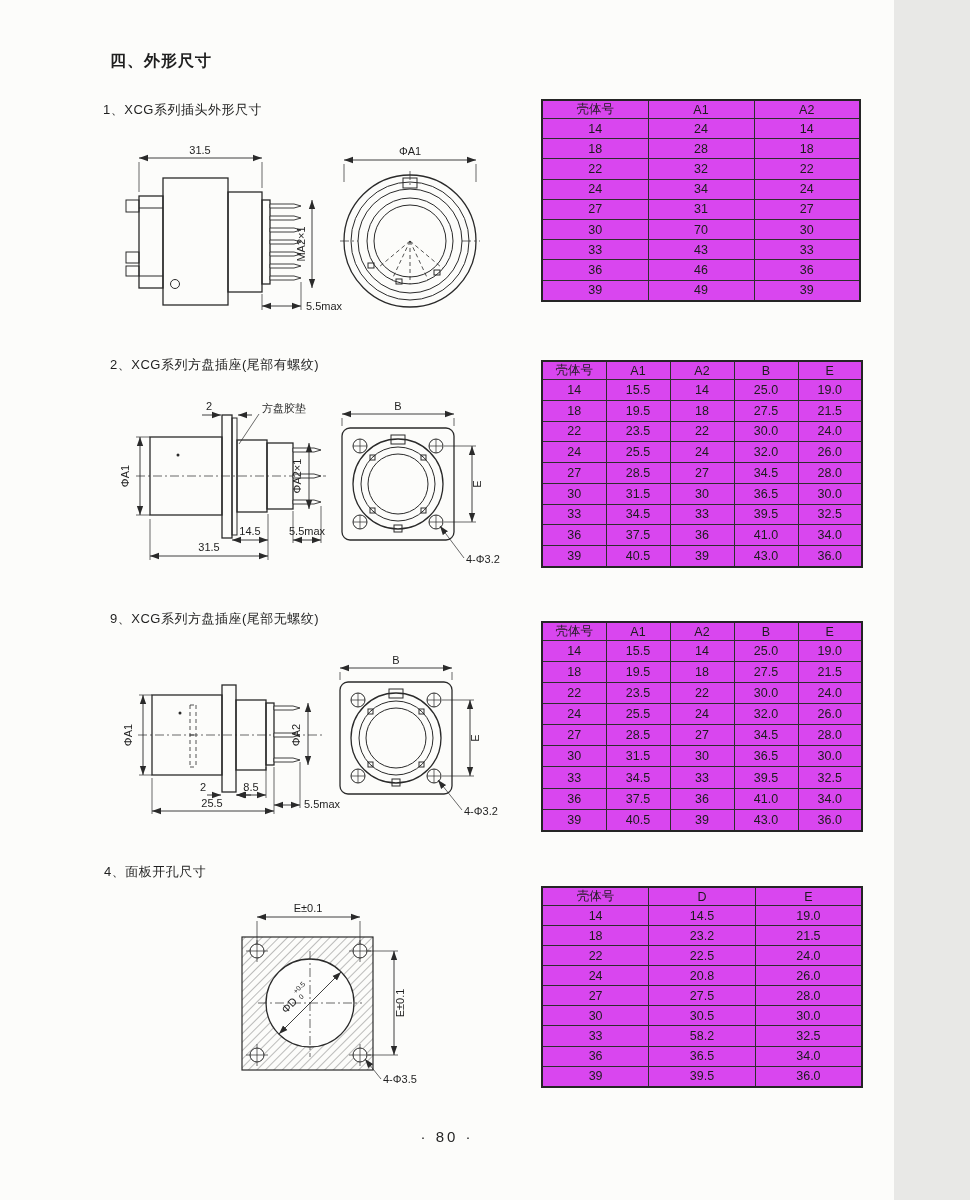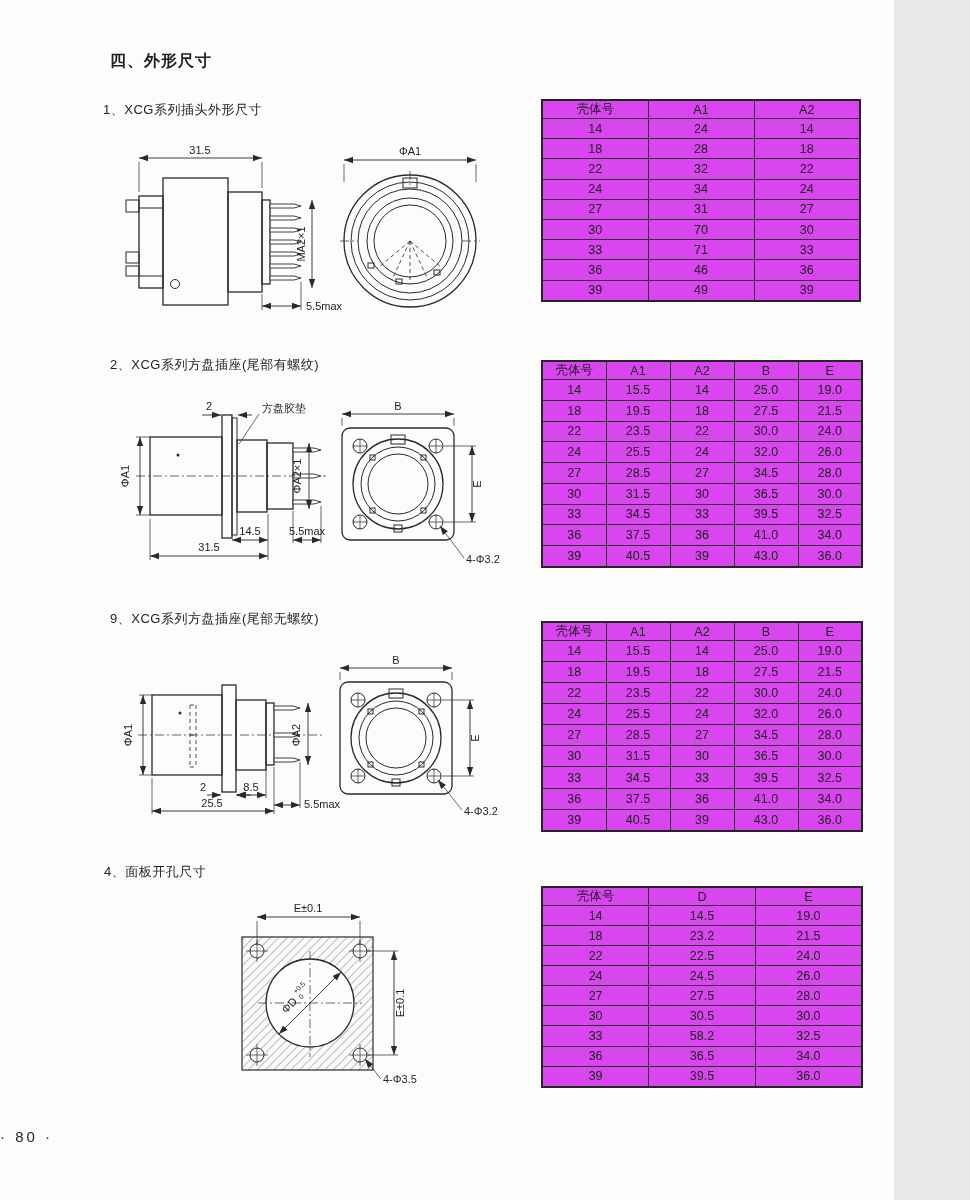--- a/index.html
+++ b/index.html
@@ -6,21 +6,21 @@
   .page{position:relative;width:894px;height:1200px;background:#fcfcfa;overflow:hidden;
         font-family:"Liberation Sans",sans-serif;color:#1f1f1f;}
   .doc-title{position:absolute;left:110px;top:51px;font-size:16px;font-weight:700;letter-spacing:1px;}
   .sec-heading{position:absolute;font-size:13px;font-weight:500;letter-spacing:.5px;}
   .dim-table{position:absolute;border-collapse:collapse;table-layout:fixed;background:#d946ef;
              font-size:12.5px;color:#1c1c1c;}
   .dim-table th,.dim-table td{border:1px solid #2e2e2e;text-align:center;vertical-align:middle;
              padding:0;font-weight:400;}
   .dim-table th{font-weight:500;}
   .dim-table{border:2px solid #252525;}
-  .page-num{position:absolute;left:0;top:1128px;width:100%;text-align:left;
+  .page-num{position:absolute;left:0;top:1128px;width:100%;text-align:center;
             font-size:15px;letter-spacing:3px;color:#262626;}
   svg{position:absolute;overflow:visible;}
   svg text{font-family:"Liberation Sans",sans-serif;font-size:11px;fill:#1f1f1f;}
   .ol{stroke:#2a2a2a;stroke-width:1.3;fill:none;}
   .ol2{stroke:#2a2a2a;stroke-width:1;fill:none;}
   .dim{stroke:#2a2a2a;stroke-width:.9;fill:none;}
   .ext{stroke:#2a2a2a;stroke-width:.7;fill:none;}
   .cl{stroke:#2a2a2a;stroke-width:.7;fill:none;stroke-dasharray:9 3 2 3;}
   .hid{stroke:#2a2a2a;stroke-width:.8;fill:none;stroke-dasharray:4 3;}
   .pin{stroke:#2a2a2a;stroke-width:.9;fill:#fdfdfc;}
@@ -138,21 +138,21 @@
           <td>31</td>
           <td>27</td>
         </tr>
         <tr>
           <td>30</td>
           <td>70</td>
           <td>30</td>
         </tr>
         <tr>
           <td>33</td>
-          <td>71</td>
+          <td>43</td>
           <td>33</td>
         </tr>
         <tr>
           <td>36</td>
           <td>46</td>
           <td>36</td>
         </tr>
         <tr>
           <td>39</td>
           <td>49</td>
@@ -558,21 +558,21 @@
           <td>23.2</td>
           <td>21.5</td>
         </tr>
         <tr>
           <td>22</td>
           <td>22.5</td>
           <td>24.0</td>
         </tr>
         <tr>
           <td>24</td>
-          <td>24.5</td>
+          <td>20.8</td>
           <td>26.0</td>
         </tr>
         <tr>
           <td>27</td>
           <td>27.5</td>
           <td>28.0</td>
         </tr>
         <tr>
           <td>30</td>
           <td>30.5</td>

